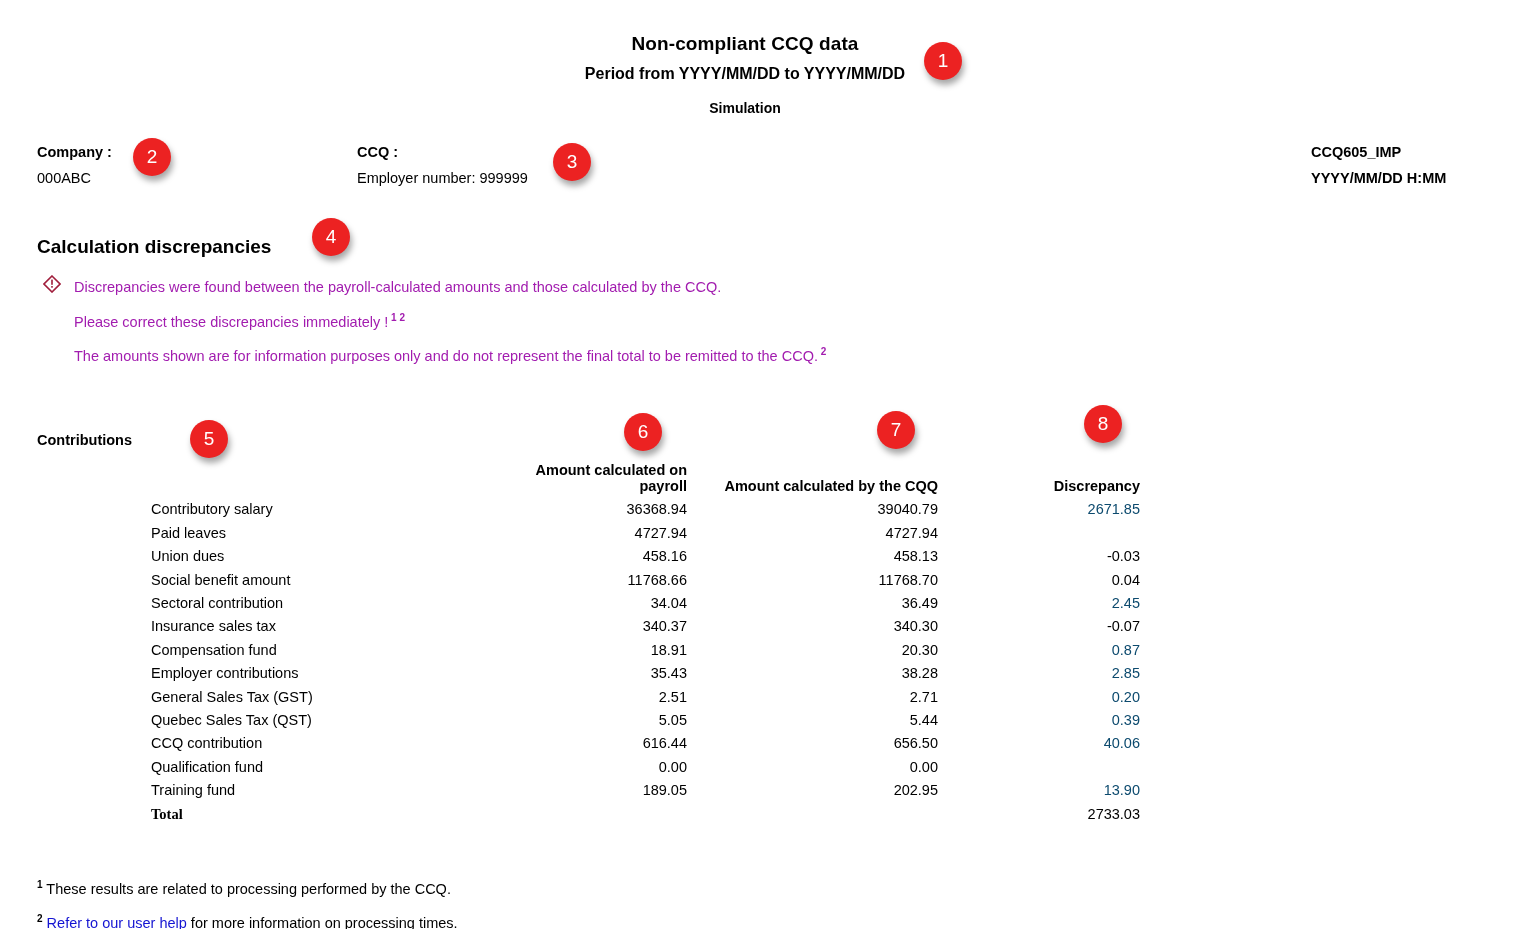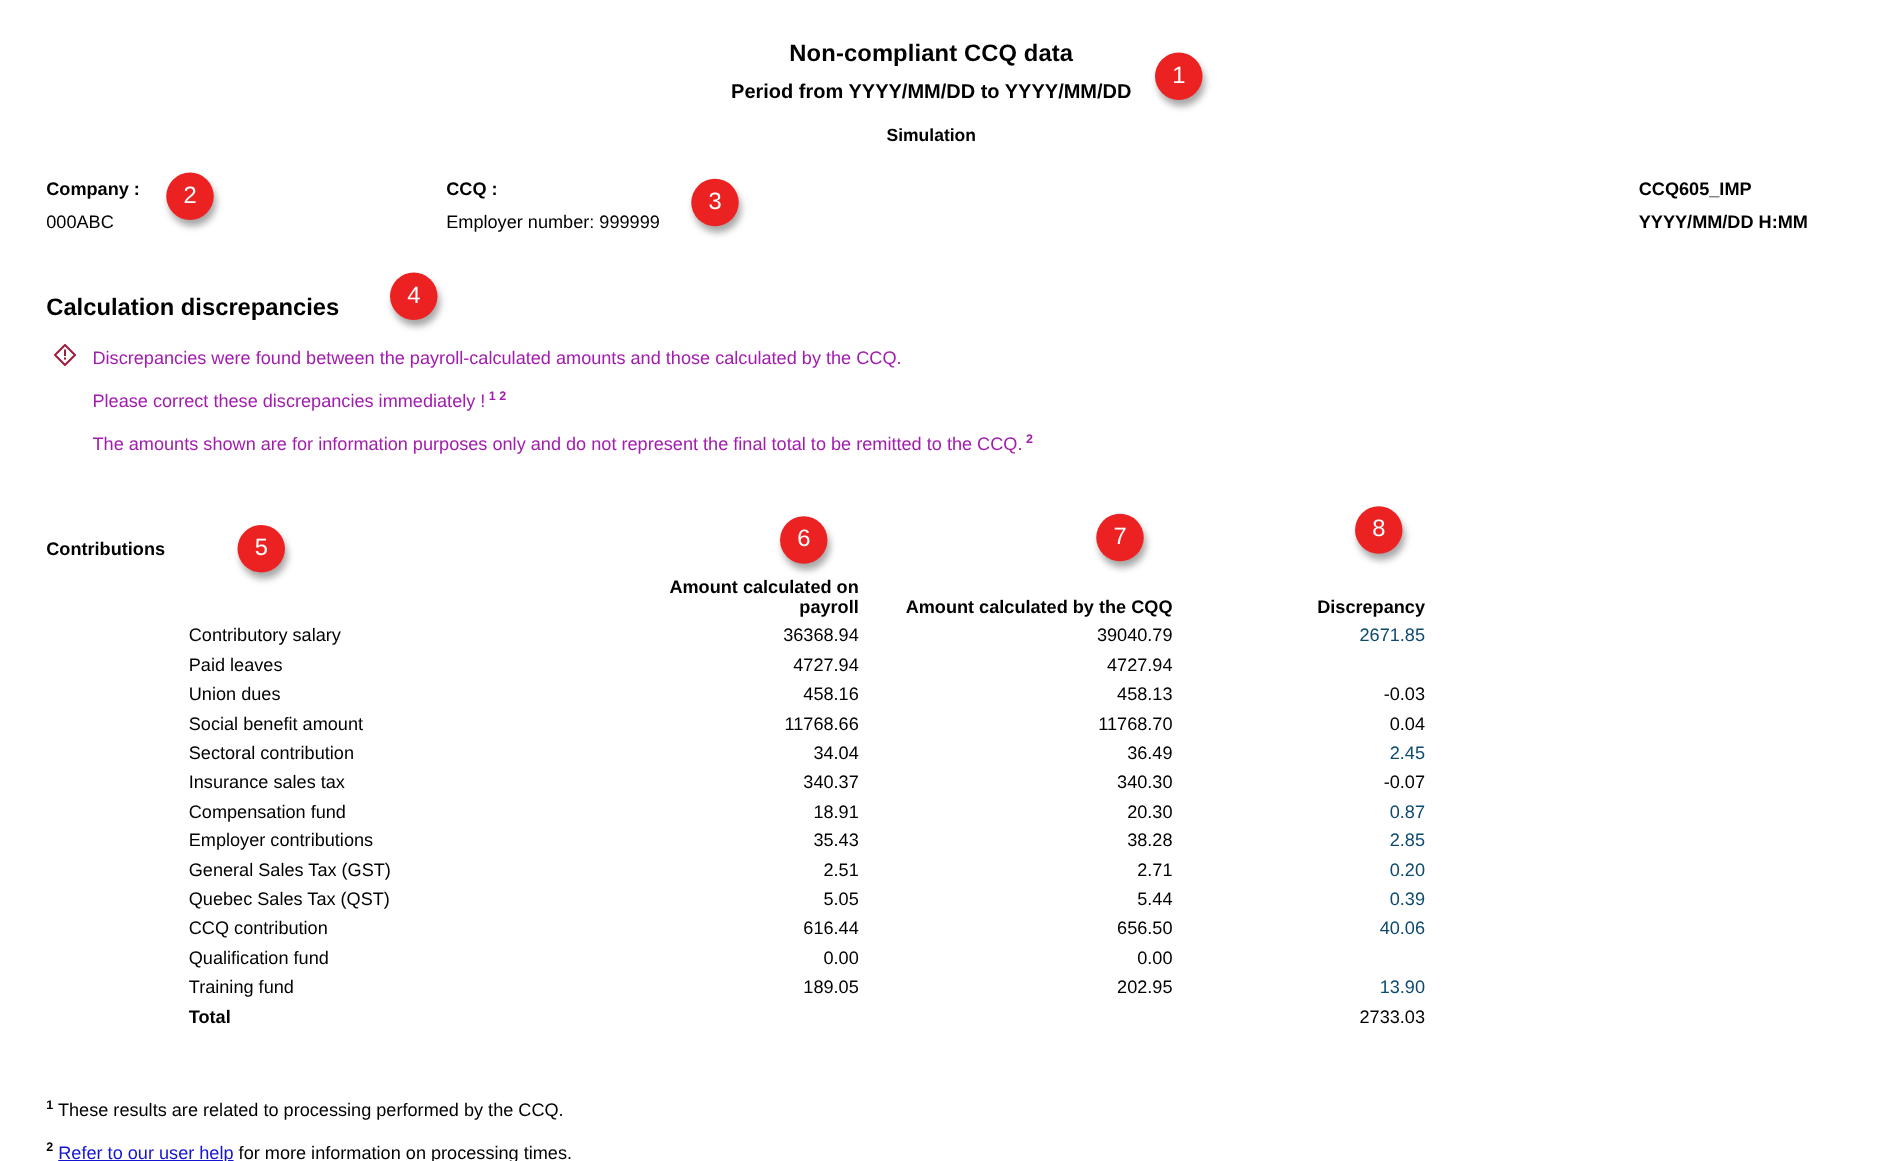--- a/index.html
+++ b/index.html
@@ -127,21 +127,21 @@
 
   .gold { color: #0c4a6e; }
 
   .total-row {
     display: flex;
     align-items: baseline;
     height: 24px;
     font-size: 14.5px;
     margin-top: 7.5px;
   }
-  .total-row .c-name { font-weight: bold; }
+  .total-row .c-name { font-weight: bold; font-family: Liberation Serif, serif; }
 
   .note-italic {
     position: absolute;
     left: 151px;
     top: 836px;
     font-size: 14.5px;
     font-style: italic;
   }
   .note-italic b { font-weight: bold; }
 

